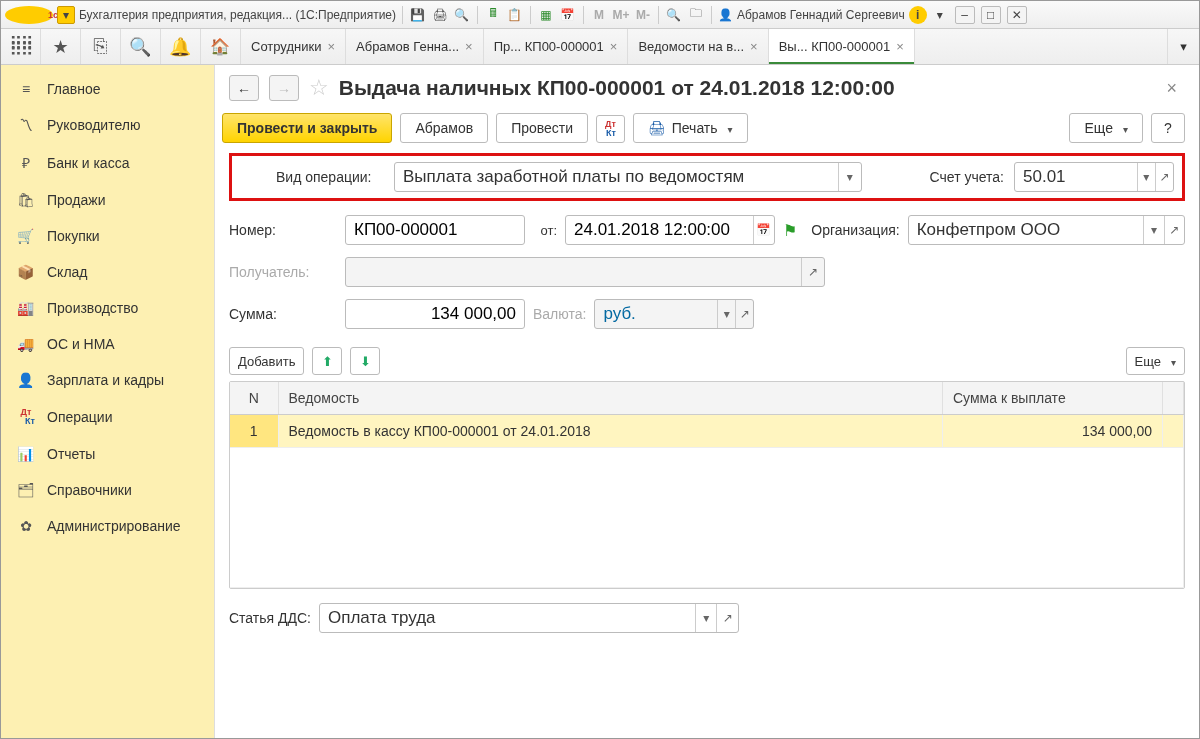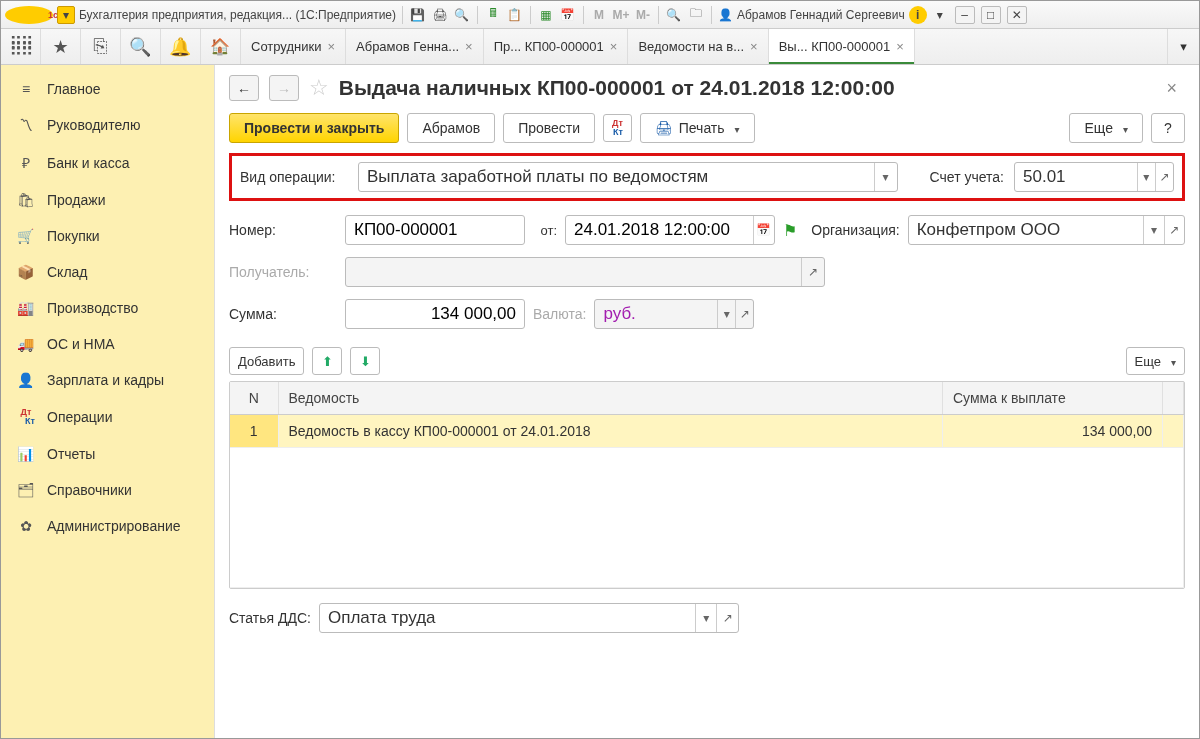--- a/index.html
+++ b/index.html
@@ -31,39 +31,39 @@
 
   .content { flex:1; display:flex; flex-direction:column; }
 
   
   .doc-head { display:flex; align-items:center; gap:10px; padding:10px 14px 6px 14px; }
   .navbtn { width:30px; height:26px; border:1px solid #bbb; border-radius:3px; background:#f4f4f4; display:inline-flex; align-items:center; justify-content:center; cursor:pointer; font-size:14px; }
   .doc-title { font-size:21px; font-weight:bold; color:#333; flex:1; }
   .doc-close { font-size:18px; color:#888; cursor:pointer; padding:0 8px; }
 
   
-  .doc-toolbar { display:flex; align-items:center; gap:8px; padding:6px 14px 10px 14px; }
+  .doc-toolbar { display:flex; align-items:flex-end; gap:8px; padding:6px 14px 10px 7px; }
   .btn { height:30px; border:1px solid #bbb; border-radius:3px; background:#fff; padding:0 14px; display:inline-flex; align-items:center; gap:6px; cursor:pointer; font-size:14px; }
   .btn.primary { background:linear-gradient(#ffe46b,#ffd400); border-color:#c9a500; font-weight:bold; }
   .btn.small { height:28px; padding:0 8px; font-size:13px; }
   .btn .caret::after { content:"▾"; font-size:10px; margin-left:4px; color:#555; }
 
   
   .form { padding:0 14px; }
   .row { display:flex; align-items:center; gap:8px; margin-bottom:12px; }
   .lbl { width:108px; color:#333; font-size:14px; }
   .ibox { display:flex; align-items:stretch; border:1px solid #bbb; border-radius:3px; background:#fff; height:30px; }
   .ibox input, .ibox .txt { border:none; outline:none; padding:0 8px; font-size:17px; background:transparent; width:100%; }
   .ibox .txt { display:flex; align-items:center; }
   .ibox .addon { width:24px; border-left:1px solid #ccc; display:flex; align-items:center; justify-content:center; cursor:pointer; color:#666; font-size:12px; }
   .ibox.disabled { background:#f4f4f4; color:#999; }
-  .ibox.disabled .txt, .ibox.disabled input { color:#a21caf; }
+  .ibox.disabled .txt, .ibox.disabled input { color:#0369a1; }
 
   .highlight-row { border:3px solid #d11; padding:6px 8px; margin-bottom:14px; display:flex; align-items:center; gap:10px; }
-  .highlight-row .lbl { width:108px; }
+  .highlight-row .lbl { width:108px;margin-left:36px; }
 
   
   .table-toolbar { display:flex; align-items:center; gap:8px; padding:6px 14px; }
   .table-wrap { margin:0 14px; border:1px solid #ccc; border-radius:2px; }
   table.grid { width:100%; border-collapse:collapse; }
   table.grid th { background:#f4f4f4; border-bottom:1px solid #ccc; border-right:1px solid #e0e0e0; padding:8px 10px; text-align:left; font-weight:normal; font-size:14px; color:#444; }
   table.grid th:first-child { width:48px; text-align:center; }
   table.grid td { padding:8px 10px; border-right:1px solid #eee; border-bottom:1px solid #eee; font-size:14px; }
   table.grid tr.sel { background:#fff5c0; }
   table.grid td.num { text-align:center; background:#ffe680; width:48px; }

